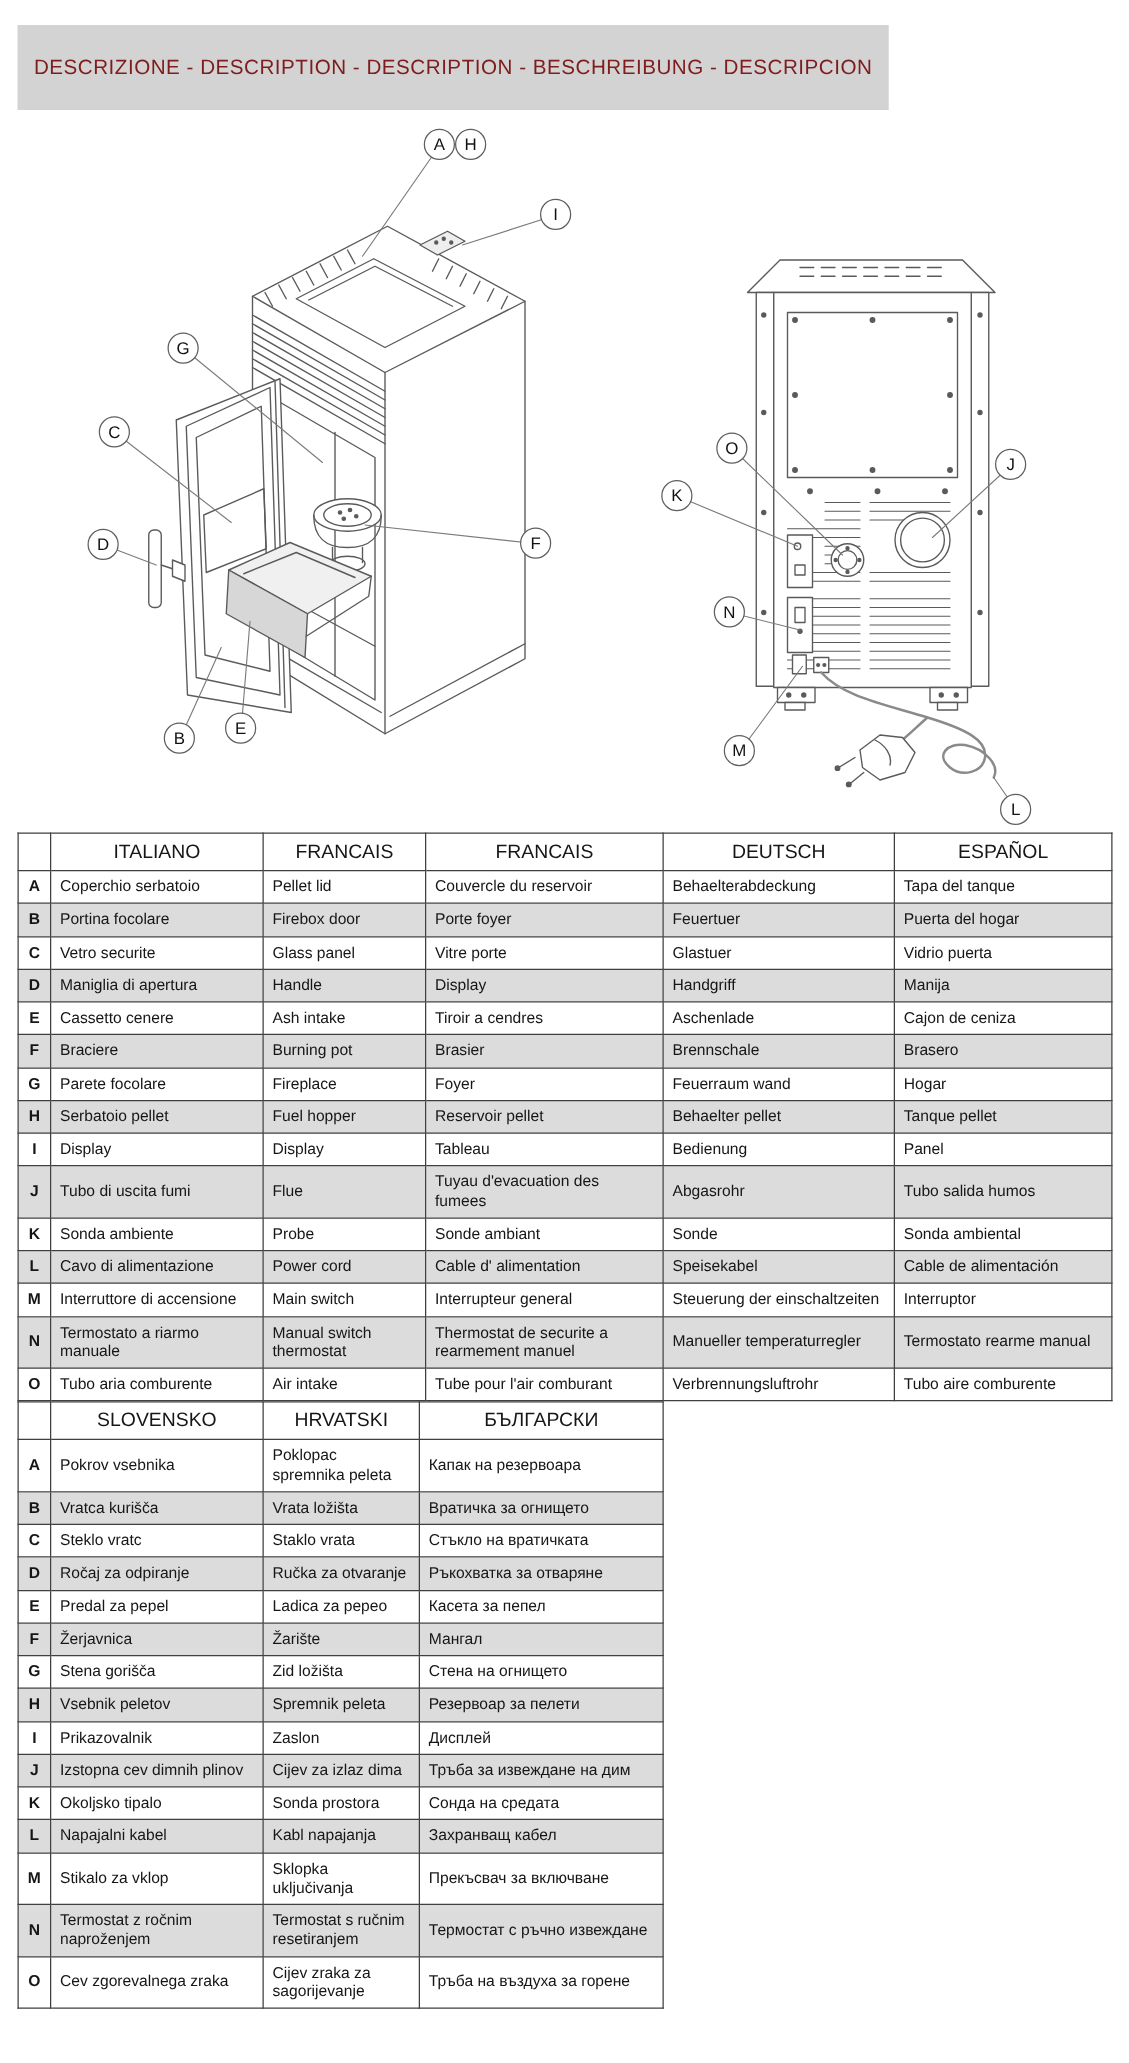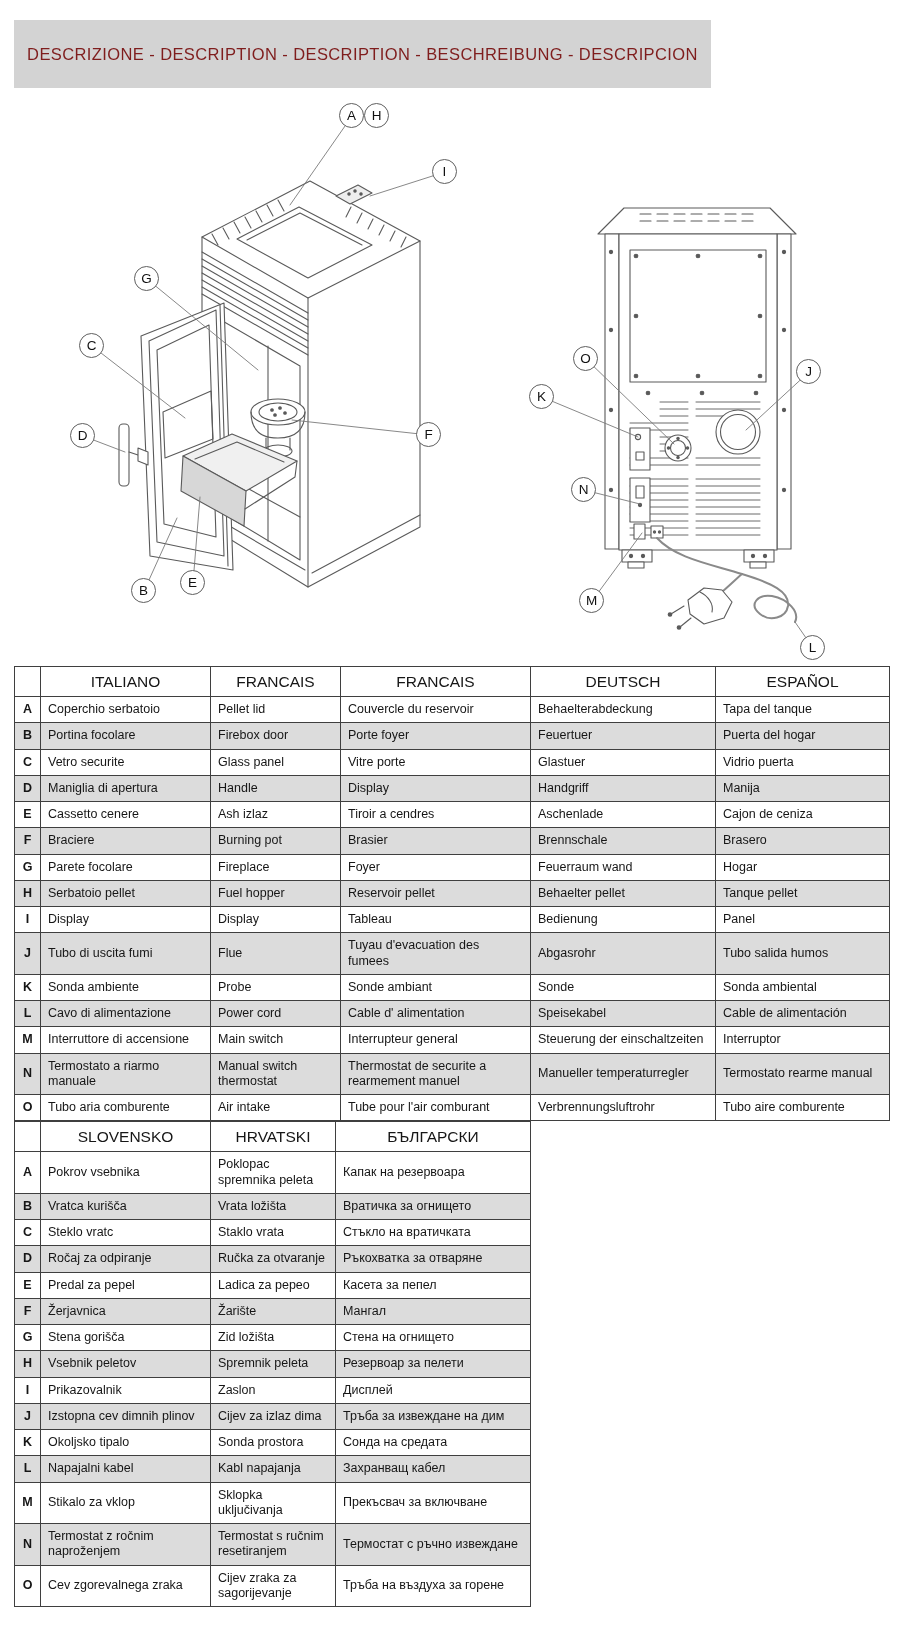--- a/index.html
+++ b/index.html
@@ -258,21 +258,21 @@
           <td class="key">D</td>
           <td>Maniglia di apertura</td>
           <td>Handle</td>
           <td>Display</td>
           <td>Handgriff</td>
           <td>Manija</td>
         </tr>
         <tr>
           <td class="key">E</td>
           <td>Cassetto cenere</td>
-          <td>Ash izlaz</td>
+          <td>Ash intake</td>
           <td>Tiroir a cendres</td>
           <td>Aschenlade</td>
           <td>Cajon de ceniza</td>
         </tr>
         <tr class="shade">
           <td class="key">F</td>
           <td>Braciere</td>
           <td>Burning pot</td>
           <td>Brasier</td>
           <td>Brennschale</td>

